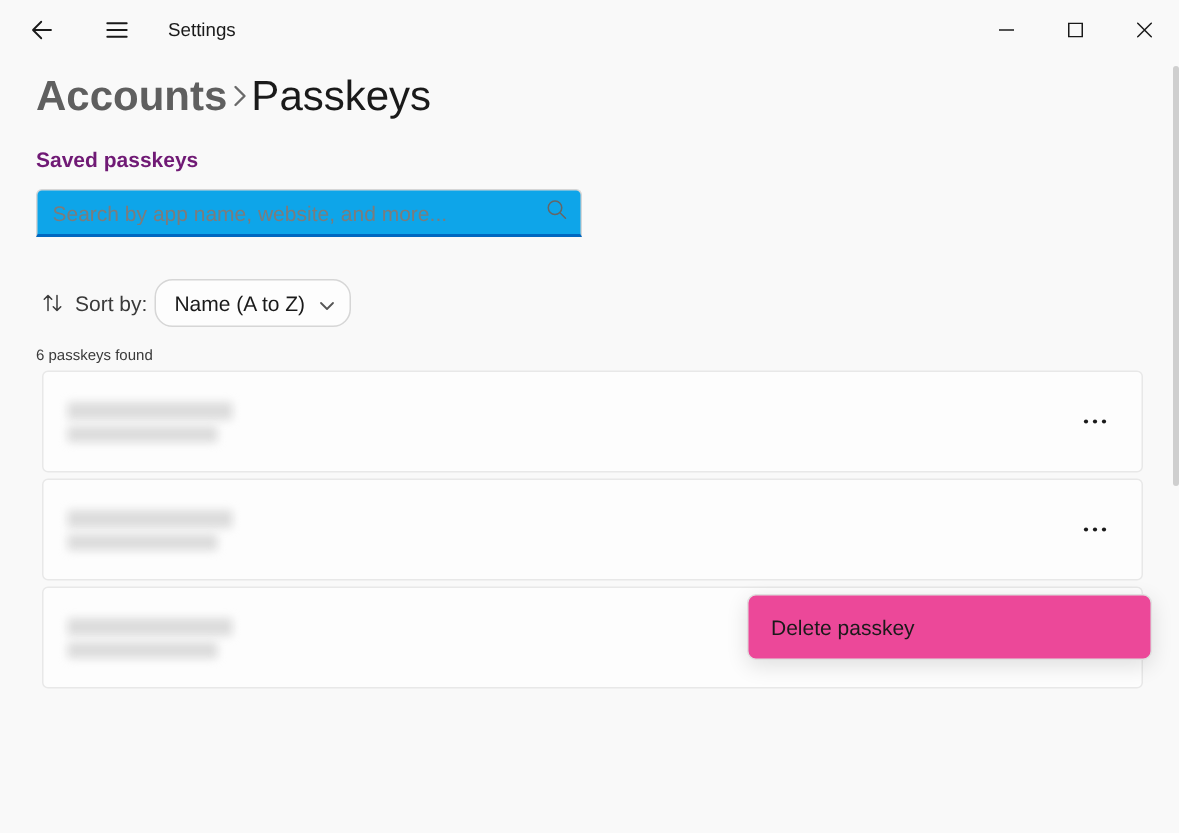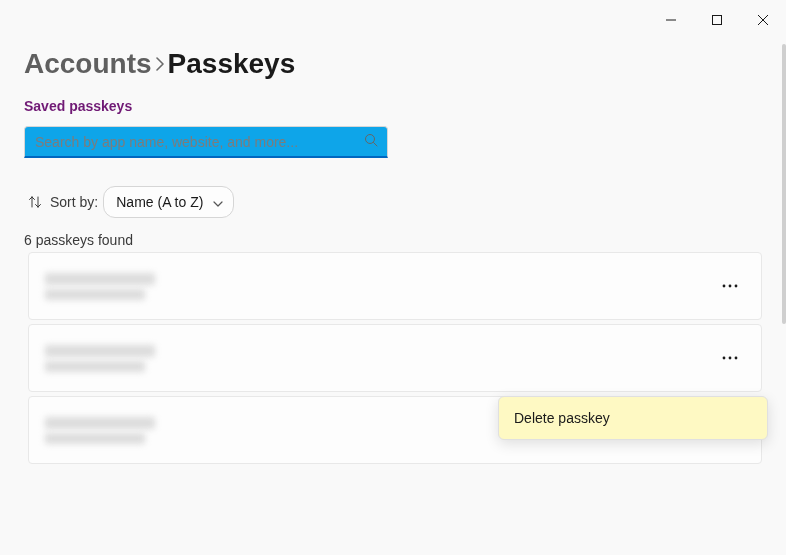--- a/index.html
+++ b/index.html
@@ -68,21 +68,21 @@
       font-size: 28px;
       font-weight: 600;
       color: #5f5f5f;
       cursor: pointer;
     }
     .breadcrumb-sep svg {
       display: block;
     }
     .breadcrumb-current {
       font-size: 28px;
-      font-weight: 700;
+      font-weight: 400;
       color: #1a1a1a;
     }
     .description {
       font-size: 14px;
       color: #3a3a3a;
       line-height: 1.45;
       margin-bottom: 30px;
       max-width: 740px;
     }
     .section-heading {
@@ -143,21 +143,21 @@
       position: relative;
       display: flex;
       align-items: center;
       cursor: pointer;
     }
     .sort-chevron {
       position: absolute;
       right: 10px;
     }
     .count-text {
-      font-size: 14px;
+      font-size: 10px;
       color: #3a3a3a;
       margin-bottom: 4px;
     }
     .cards {
       display: flex;
       flex-direction: column;
       gap: 4px;
       padding-left: 4px;
     }
     .card {
@@ -193,21 +193,21 @@
       background: transparent;
       border: none;
       cursor: pointer;
       border-radius: 4px;
     }
     .context-menu {
       position: absolute;
       right: 18px;
       top: 396px;
       width: 270px;
-      background: #fef9c3;
+      background: #ec4899;
       border: 1px solid #e0e0e0;
       border-radius: 6px;
       box-shadow: 0 4px 14px rgba(0,0,0,0.12);
       padding: 5px;
       z-index: 10;
     }
     .context-item {
       padding: 8px 10px;
       font-size: 14px;
       color: #1a1a1a;
@@ -221,20 +221,33 @@
       width: 4px;
       height: 280px;
       background: #cfcfcf;
       border-radius: 2px;
     }
   </style>
 </head>
 <body>
 
 <div class="titlebar">
+  <div class="titlebar-left">
+    <button class="icon-btn">
+      <svg width="16" height="16" viewBox="0 0 16 16">
+          <path d="M7.5 2.5 2 8l5.5 5.5M2.5 8H14" stroke="#1a1a1a" stroke-width="1.2" fill="none" stroke-linecap="round" stroke-linejoin="round"></path>
+        </svg>
+    </button>
+    <button class="icon-btn">
+      <svg width="16" height="16" viewBox="0 0 16 16">
+          <path d="M1.5 3.5h13M1.5 8h13M1.5 12.5h13" stroke="#1a1a1a" stroke-width="1.2" stroke-linecap="round"></path>
+        </svg>
+    </button>
+    <span class="app-title">Settings</span>
+  </div>
   <div class="window-controls">
     <button class="window-btn">
       <svg width="10" height="10" viewBox="0 0 10 10">
           <path d="M0 5h10" stroke="#1a1a1a" stroke-width="1"></path>
         </svg>
     </button>
     <button class="window-btn">
       <svg width="10" height="10" viewBox="0 0 10 10">
           <rect x="0.5" y="0.5" width="9" height="9" stroke="#1a1a1a" stroke-width="1" fill="none"></rect>
         </svg>

